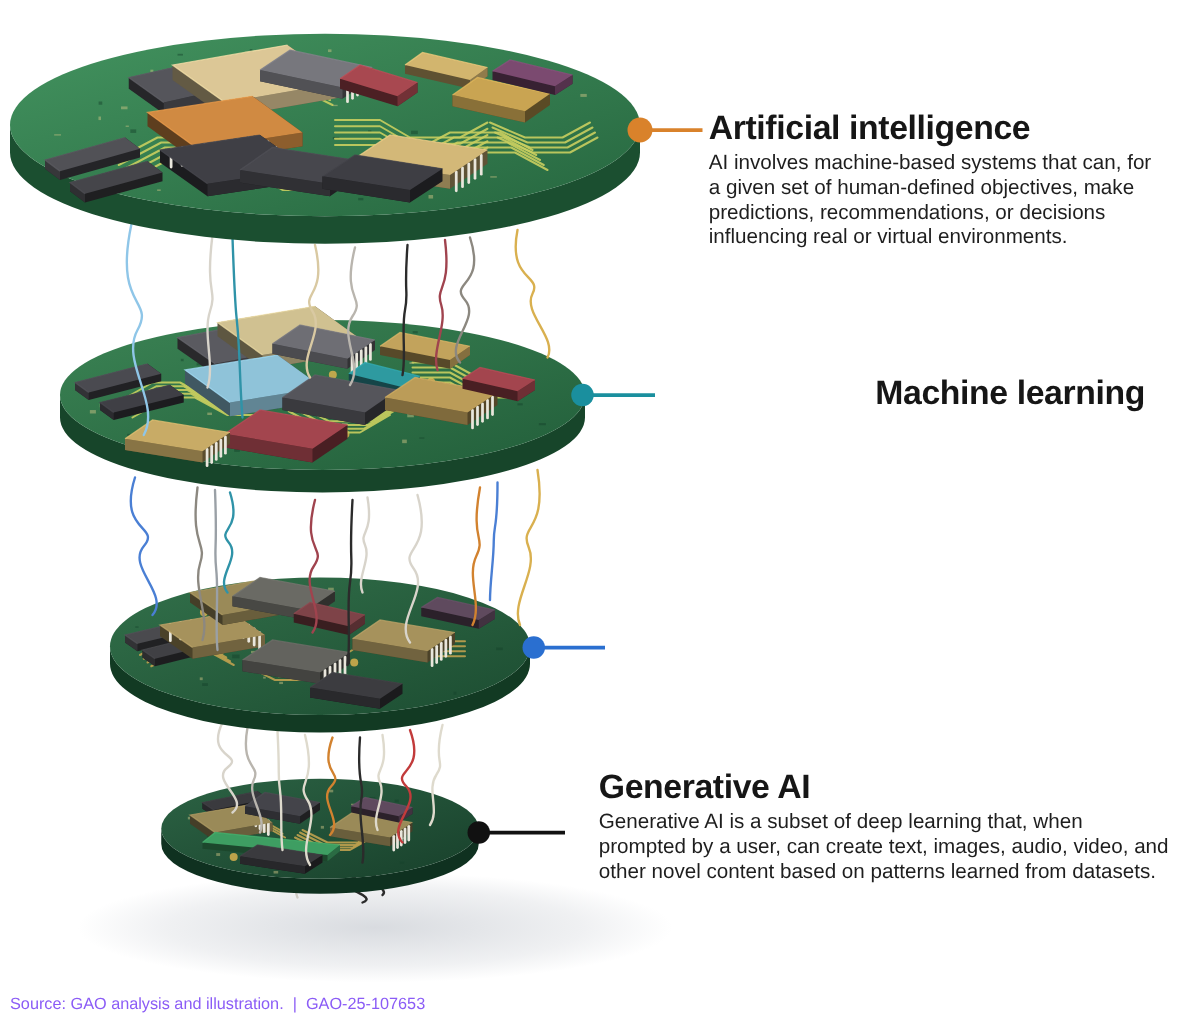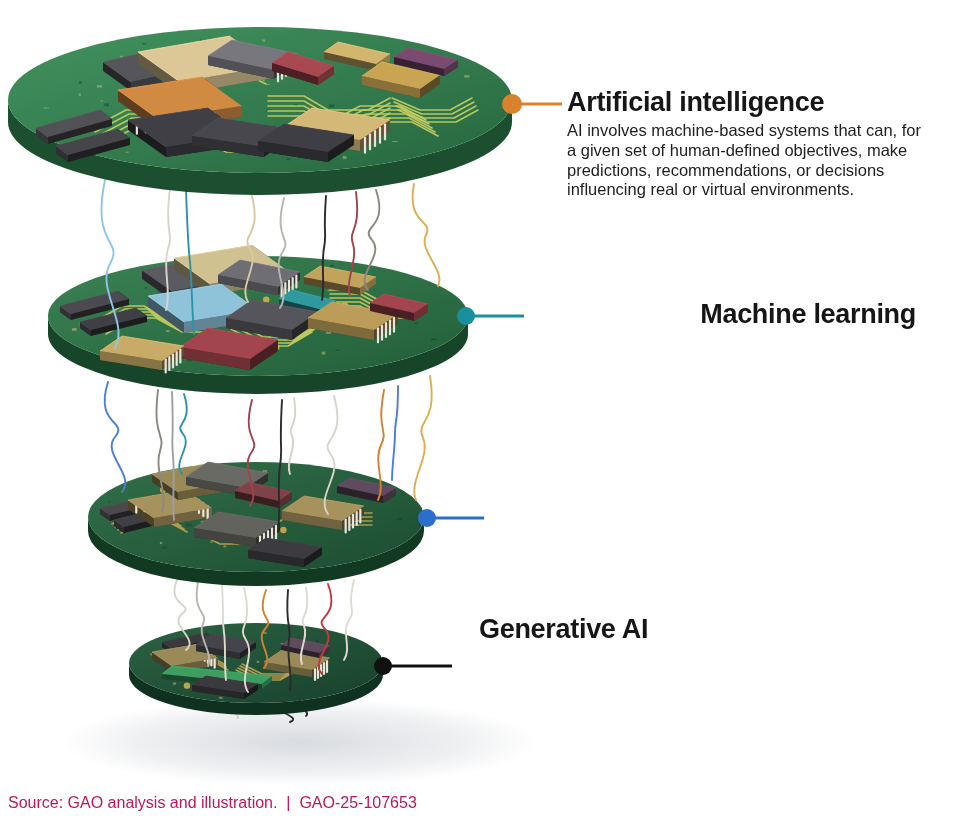--- a/index.html
+++ b/index.html
@@ -6,21 +6,21 @@
   .stage{position:relative;width:936px;height:819px;background:#ffffff;overflow:hidden;
          font-family:"Liberation Sans","DejaVu Sans",sans-serif;}
   .stage svg{position:absolute;left:0;top:0;}
   .label-block{position:absolute;color:#1c1c1c;}
   .label-block h2{margin:0;font-size:27px;line-height:30px;font-weight:700;letter-spacing:-0.3px;color:#161616;}
   .label-block p{margin:4px 0 0;font-size:16.5px;line-height:19.8px;color:#1e1e1e;}
   #s0{left:567px;top:87px;width:362px;}
   #s1{left:548px;top:299px;width:368px;text-align:right;}
   #s2{left:487px;top:502px;width:435px;}
   #s3{left:455px;top:614px;width:460px;margin-left:24px;}
-  .footer{position:absolute;left:8px;top:795px;font-size:16px;line-height:16px;color:#be185d;white-space:pre;}
+  .footer{position:absolute;left:8px;top:795px;font-size:13px;line-height:16px;color:#8b5cf6;white-space:pre;}
 </style>
 </head>
 <body>
 
 <div class="stage">
   <svg id="illo" width="960" height="819" viewBox="0 0 960 819">
       <defs>
         <radialGradient id="gsh">
           <stop offset="0%" stop-color="#b9bec6" stop-opacity="0.55"></stop>
           <stop offset="70%" stop-color="#b9bec6" stop-opacity="0.22"></stop>
@@ -593,16 +593,17 @@
 
   <section class="label-block" id="s1">
     <h2>Machine learning</h2>
   </section>
 
   <section class="label-block" id="s2">
   </section>
 
   <section class="label-block" id="s3">
     <h2>Generative AI</h2>
+    <p>Generative AI is a subset of deep learning that, when prompted by a user, can create text, images, audio, video, and other novel content based on patterns learned from datasets.</p>
   </section>
 
   <div class="footer">Source: GAO analysis and illustration.  |  GAO-25-107653</div>
 </div>
 
 </body></html>

